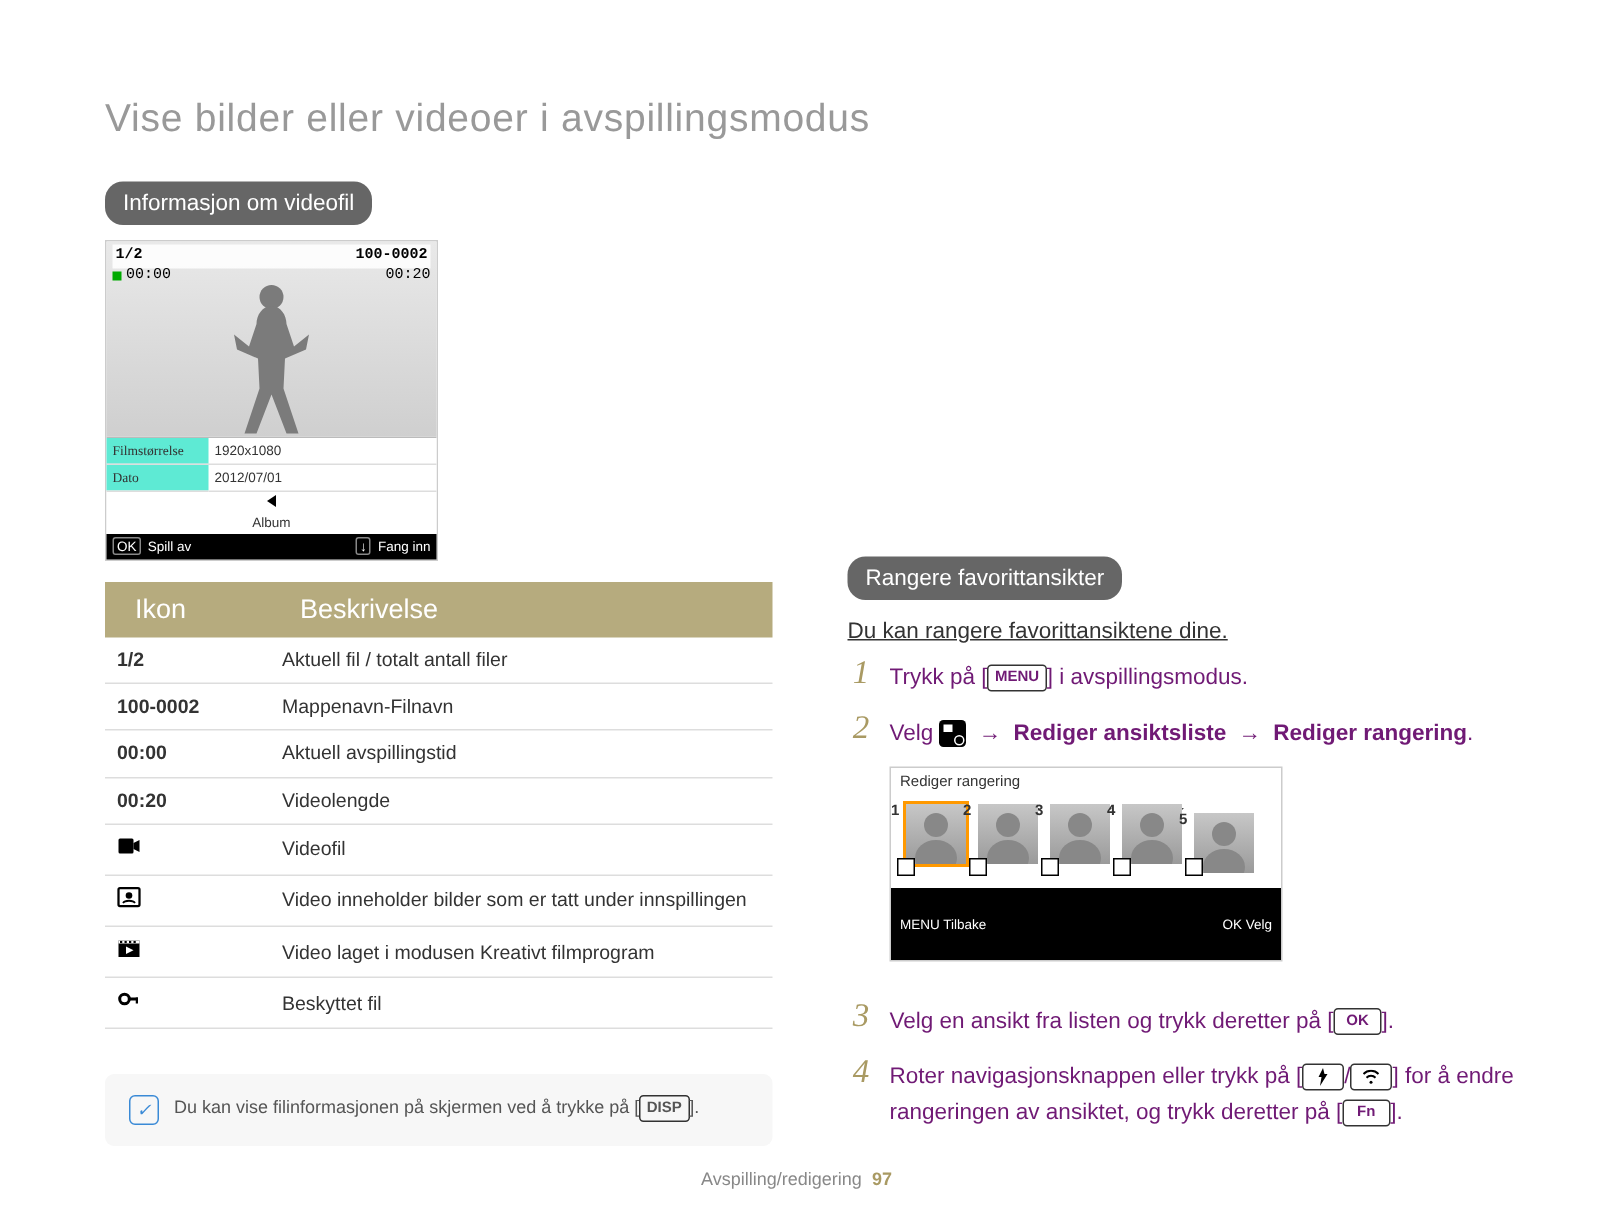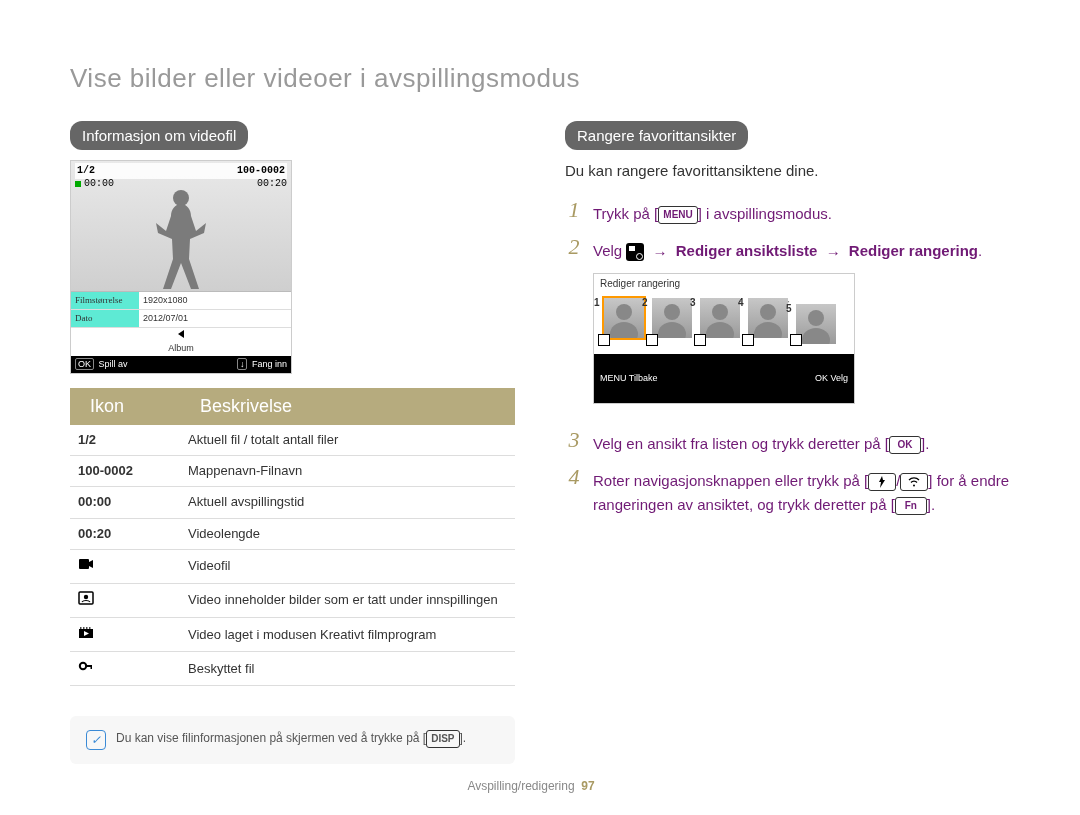--- a/index.html
+++ b/index.html
@@ -19,20 +19,21 @@
   .page-title {
     font-size: 26px;
     font-weight: 300;
     letter-spacing: 0.5px;
     color: #999;
     margin-bottom: 25px;
   }
   .cols {
     display: flex;
     gap: 50px;
+    align-items: flex-end;
   }
   .col { flex: 1; min-width: 0; }
 
   .pill {
     display: inline-block;
     background: #666;
     color: #fff;
     font-size: 15px;
     padding: 4px 12px;
     border-radius: 12px;
@@ -360,21 +361,21 @@
       <div class="note">
         <div class="note-ic">✓</div>
         <div>
           <span>Du kan vise filinformasjonen på skjermen ved å trykke på [</span><span class="kbd">DISP</span><span>].</span>
         </div>
       </div>
     </div>
 
     <div class="col">
       <div class="pill">Rangere favorittansikter</div>
-      <div style="font-size:15px;margin-bottom:18px;">Du kan rangere favorittansiktene dine.</div>
+      <div style="font-size:15px;margin-bottom:6px;text-decoration:underline;">Du kan rangere favorittansiktene dine.</div>
 
       <div class="step">
         <div class="step-num">1</div>
         <div class="step-body">
           <span>Trykk på [</span><span class="kbd">MENU</span><span>] i avspillingsmodus.</span>
         </div>
       </div>
 
       <div class="step">
         <div class="step-num">2</div>

